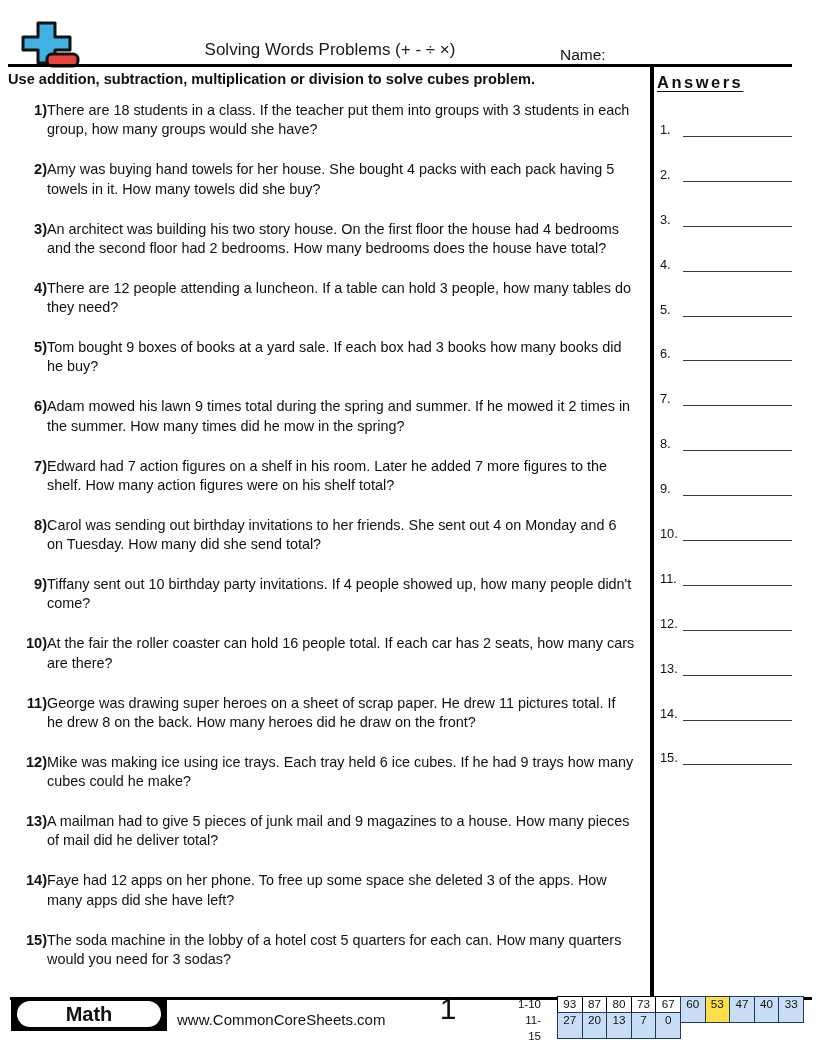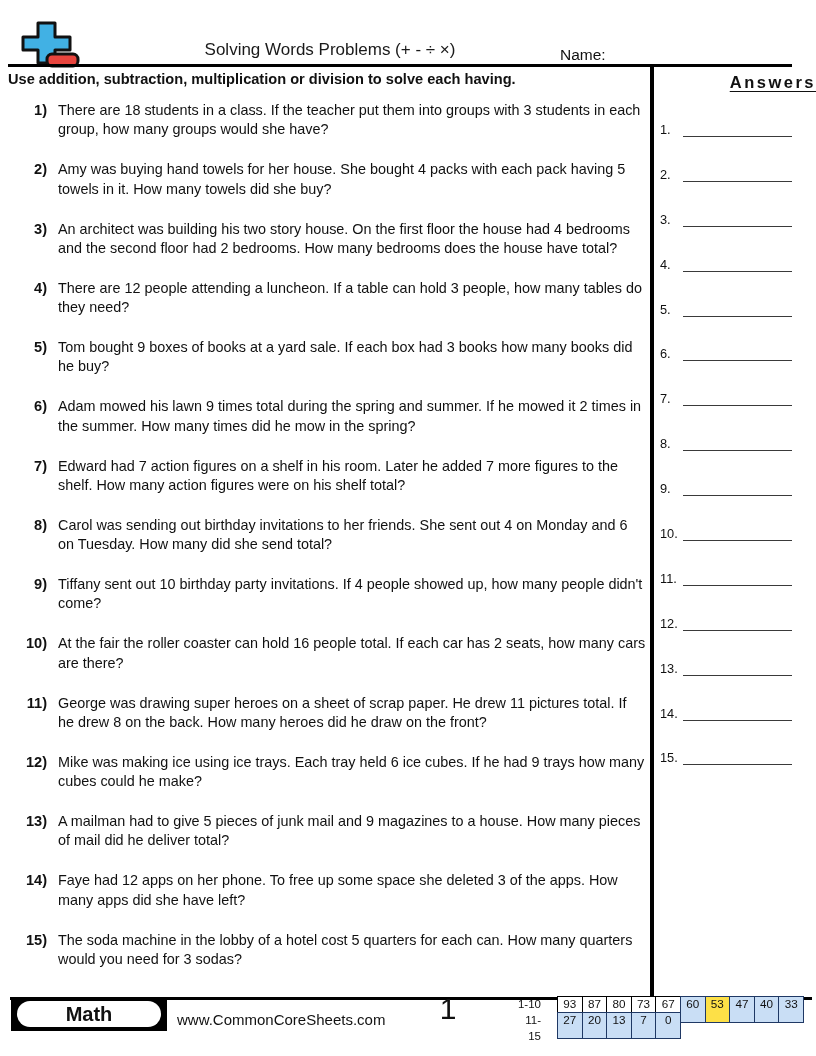--- a/index.html
+++ b/index.html
@@ -17,24 +17,24 @@
   .name-label { position:absolute; left:560px; top:46px; font-size:15.5px; }
   .header-rule { position:absolute; left:8px; top:64px; width:784px; height:3px; background:#000; }
   .instructions { position:absolute; left:8px; top:71px; font-size:14.6px; font-weight:bold; width:640px; }
   .v-divider {
     position:absolute; left:650px; top:67px; width:2px; height:930px;
     border-left:2px solid #000; border-right:2px solid #000;
   }
   .problems { position:absolute; left:0; top:66px; width:650px; height:931px; padding-top:35px; }
   .problem { display:flex; height:59.27px; align-items:flex-start; }
   .p-num { width:47px; flex:none; text-align:right; font-weight:bold; font-size:14.6px; line-height:19.3px; }
-  .p-text { margin-left:11px; width:588px; font-size:14.4px; line-height:19.3px; }
+  .p-text { width:588px; font-size:14.4px; line-height:19.3px; }
   .answers-col { position:absolute; left:657px; top:66px; width:159px; }
   .answers-title {
-    margin-top:5px; text-align:right; font-weight:bold; font-size:16.5px;
+    margin-top:5px; text-align:left; font-weight:bold; font-size:16.5px;
     letter-spacing:2.5px; line-height:22px; text-decoration:underline;
     text-underline-offset:3px;
   }
   #answer-rows { margin-top:29px; }
   .ans-row { height:44.9px; display:flex; align-items:flex-start; }
   .ans-num { flex:none; width:24px; padding-left:3px; font-size:12.8px; line-height:15px; }
   .ans-line { flex:none; margin-left:2px; margin-top:0; width:109px; height:15px; border-bottom:1.5px solid #3a3a3a; }
   .footer-rule { position:absolute; left:10px; top:997px; width:802px; height:2.5px; background:#000; }
   .badge { position:absolute; left:11px; top:997px; width:156px; height:34px; background:#000; }
   .badge-pill {
@@ -60,21 +60,21 @@
 <div class="page">
 
   <svg class="logo" width="130" height="70" viewBox="0 0 130 70">
     <path d="M38 23 h17 v14 h15 v13 h-15 v13 h-17 v-13 h-15 v-13 h15 z" fill="#41b1e4" stroke="#111" stroke-width="3" stroke-linejoin="round"></path>
     <rect x="47" y="54" width="31" height="12" rx="5" fill="#e8453e" stroke="#111" stroke-width="3"></rect>
   </svg>
 
   <div class="title">Solving Words Problems (+ - ÷ ×)</div>
   <div class="name-label">Name:</div>
   <div class="header-rule"></div>
-  <div class="instructions">Use addition, subtraction, multiplication or division to solve each having.</div>
+  <div class="instructions">Use addition, subtraction, multiplication or division to solve cubes problem.</div>
 
   <div class="problems" id="problems">
       <div class="problem">
         <span class="p-num">1)</span>
         <span class="p-text">There are 18 students in a class. If the teacher put them into groups with 3 students in each group, how many groups would she have?</span>
       </div>
       <div class="problem">
         <span class="p-num">2)</span>
         <span class="p-text">Amy was buying hand towels for her house. She bought 4 packs with each pack having 5 towels in it. How many towels did she buy?</span>
       </div>

